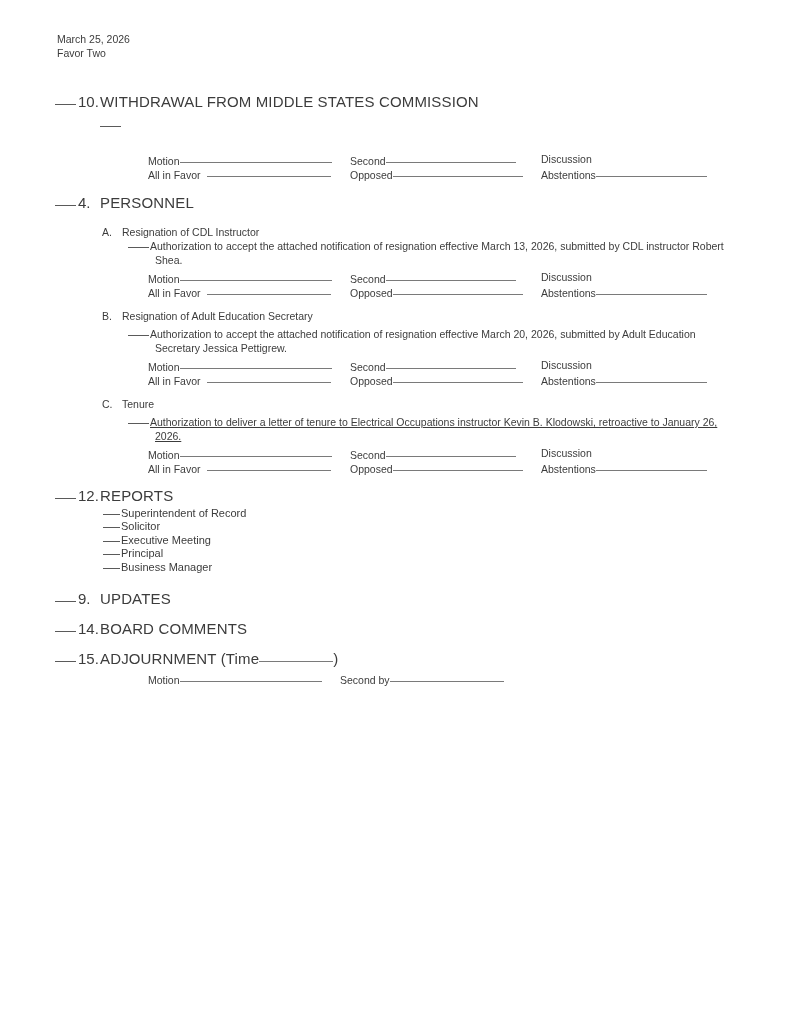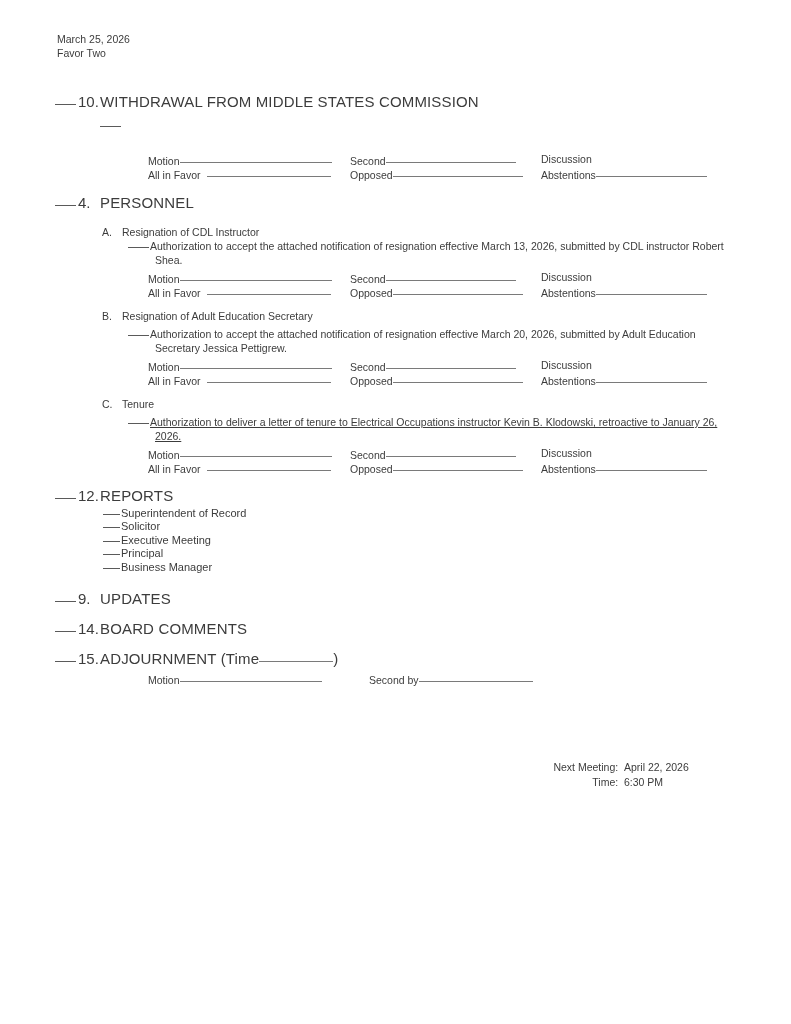--- a/index.html
+++ b/index.html
@@ -245,23 +245,19 @@
     </div>
   </div>
 
   <div class="agenda-item">
     <div class="item-head" style="top:650px;">
       <span class="num-blank"></span><span class="item-num">15.</span><span class="item-title">ADJOURNMENT (Time</span><span class="rule" style="width:74px;"></span><span>)</span>
     </div>
     <div class="vote-block" style="left:0px; top:672px;">
       <div class="vote-row">
         <span class="vote-cell" style="left:148px;"><span class="vote-label">Motion</span><span class="rule" style="width:142px;"></span></span>
-        <span class="vote-cell" style="left:340px;margin-left:29px;"><span class="vote-label">Second by</span><span class="rule" style="width:114px;"></span></span>
-      </div>
-    </div>
-  </div>
-
-  <div class="footer">
-    <div><span class="lbl">Next Meeting:</span>&nbsp;&nbsp;<span class="val">April 22, 2026</span></div>
-    <div><span class="lbl">Time:</span>&nbsp;&nbsp;<span class="val">6:30 PM</span></div>
-  </div>
+        <span class="vote-cell" style="left:340px;"><span class="vote-label">Second by</span><span class="rule" style="width:114px;"></span></span>
+      </div>
+    </div>
+  </div>
+
 
 </div>
 
 </body></html>

